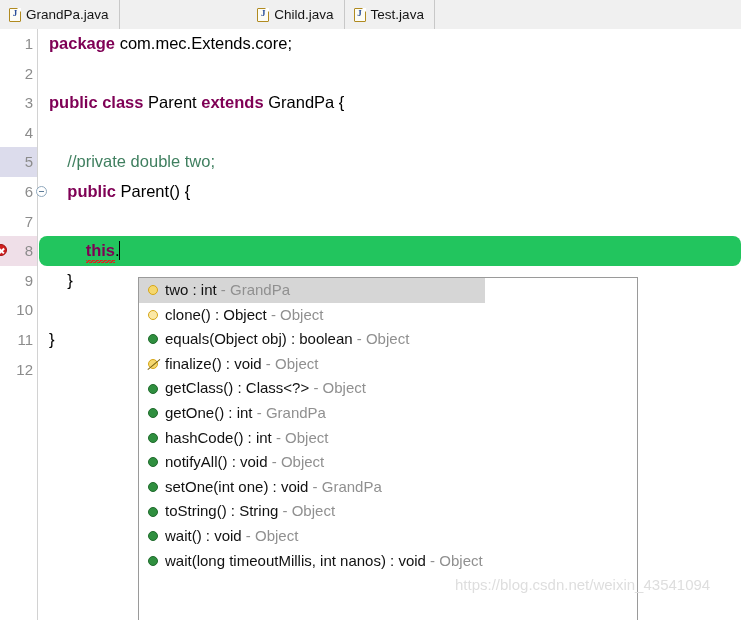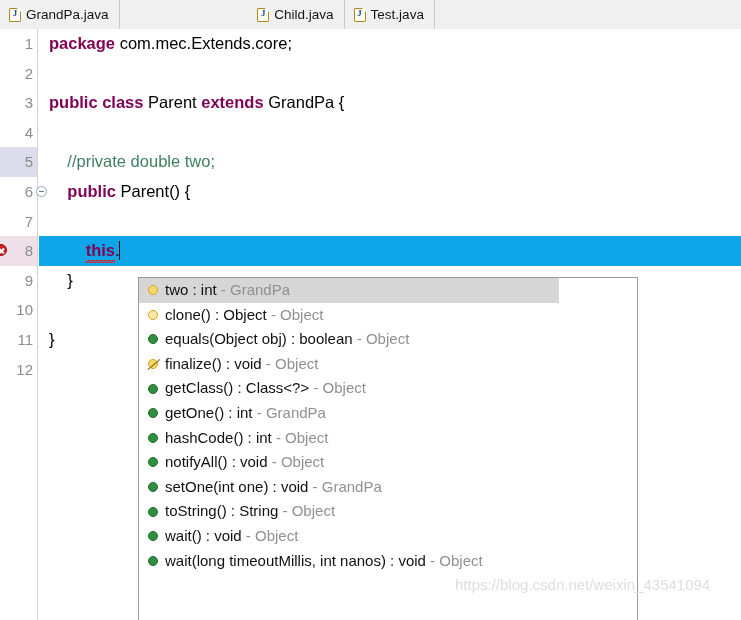--- a/index.html
+++ b/index.html
@@ -176,21 +176,22 @@
     position: relative;
     height: 29.6px;
     line-height: 29.6px;
     font-size: 16.5px;
     font-family: "Liberation Sans", sans-serif;
     color: #000000;
     white-space: pre;
     padding-left: 10px;
   }
   .cline.current {
-    background: #0ea5e9;
+    background: #22c55e;
+    border-radius: 8px;
   }
   .kw { color: #7f0055; font-weight: bold; }
   .cmt { color: #3f7f5f; }
   .plain { color: #000000; }
 
   .squig {
     position: relative;
     display: inline-block;
   }
   .squig::after {
@@ -232,21 +233,21 @@
     height: 24.6px;
     line-height: 24.6px;
     font-size: 15px;
     color: #111111;
     padding-left: 26px;
     white-space: nowrap;
     font-family: "Liberation Sans", sans-serif;
   }
   .pitem.sel {
     background: #d6d6d6;
-    width: 420px;
+    width: 346px;
   }
   .pitem .owner { color: #909090; }
 
   .pic {
     position: absolute;
     left: 9px;
     top: 50%;
     margin-top: -5px;
     width: 10px; height: 10px;
     border-radius: 50%;

